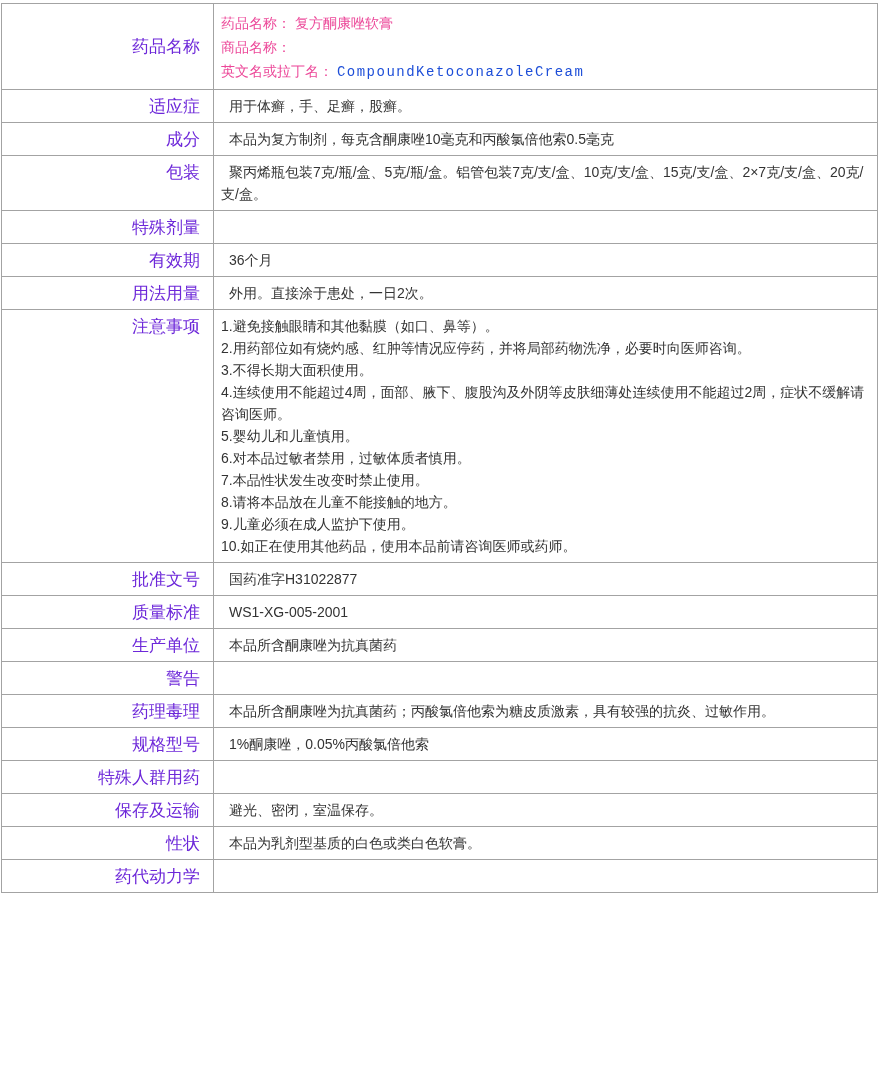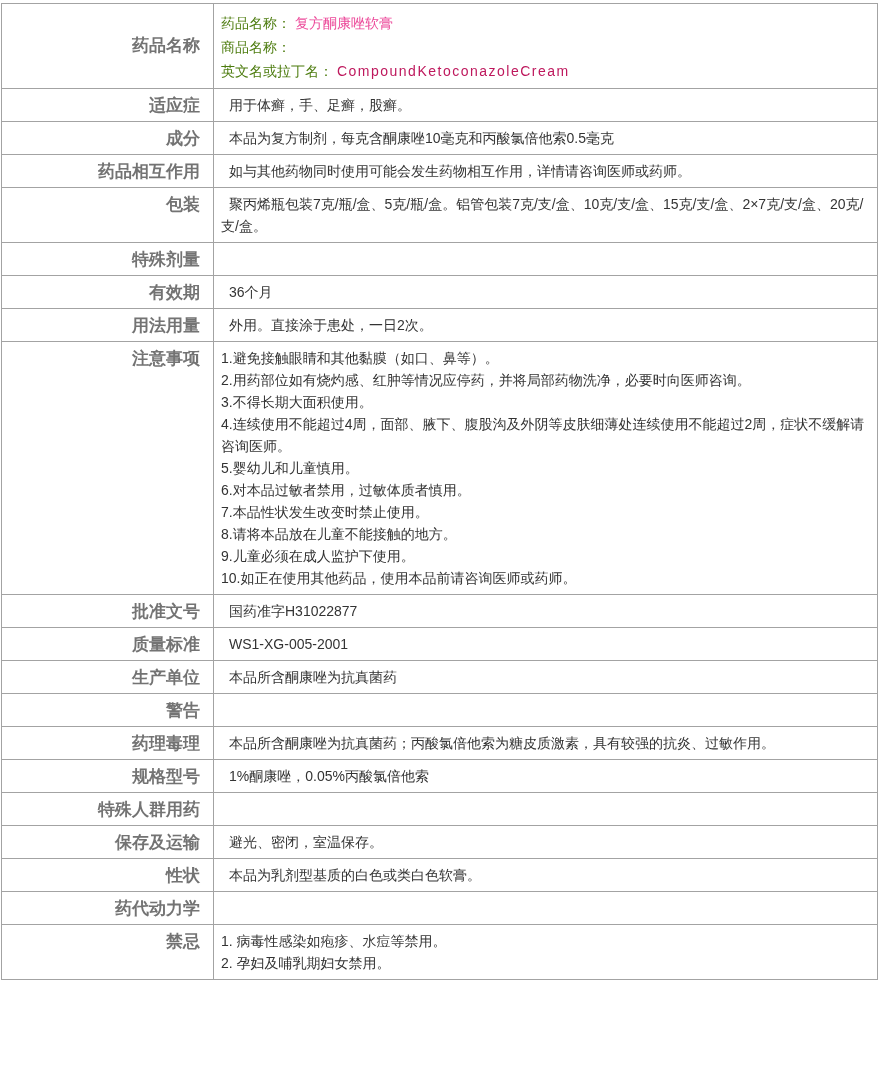--- a/index.html
+++ b/index.html
@@ -24,23 +24,23 @@
     background: #ffffff;
   }
   td {
     border: 1px solid #a3a3a3;
     vertical-align: top;
     overflow: hidden;
   }
   td.label {
     width: 192px;
     text-align: right;
-    font-weight: bold;
+    font-weight: normal;
     font-size: 17px;
-    color: #737373;
+    color: #6d28d9;
     padding: 6px 13px 0 6px;
     line-height: 22px;
   }
   td.value {
     font-size: 14px;
     color: #333333;
     padding: 5px 12px 5px 7px;
     line-height: 22px;
   }
   tr.h-name   { height: 80px; }
@@ -49,30 +49,31 @@
   tr.h-notes  { height: 244px; }
   tr.h-taboo  { height: 50px; }
 
   tr.h-name td.label { vertical-align: middle; padding-top: 0; }
   tr.h-name td.value { line-height: 24px; padding-top: 7px; }
 
   .value.indent { text-indent: 8px; }
 
   .kv-line { white-space: nowrap; }
   .kv-key {
-    color: #4d7c0f;
+    color: #ec4899;
     font-size: 14px;
   }
   .kv-val {
     color: #ec4899;
     font-size: 14px;
   }
   .kv-val.english {
-    color: #be185d;
+    color: #1d4ed8;
     letter-spacing: 1.5px;
+    font-family: Liberation Mono, monospace;
   }
   .list-line { }
 </style>
 </head>
 <body>
 
 <div class="page">
   <table class="drug-table">
     <tbody>
       <tr class="h-name">
@@ -87,24 +88,20 @@
       <tr class="h-single">
         <td class="label">适应症</td>
         <td class="value indent">用于体癣，手、足癣，股癣。</td>
       </tr>
 
       <tr class="h-single">
         <td class="label">成分</td>
         <td class="value indent">本品为复方制剂，每克含酮康唑10毫克和丙酸氯倍他索0.5毫克</td>
       </tr>
 
-      <tr class="h-single">
-        <td class="label">药品相互作用</td>
-        <td class="value indent">如与其他药物同时使用可能会发生药物相互作用，详情请咨询医师或药师。</td>
-      </tr>
 
       <tr class="h-pack">
         <td class="label">包装</td>
         <td class="value indent">聚丙烯瓶包装7克/瓶/盒、5克/瓶/盒。铝管包装7克/支/盒、10克/支/盒、15克/支/盒、2×7克/支/盒、20克/支/盒。</td>
       </tr>
 
       <tr class="h-single">
         <td class="label">特殊剂量</td>
         <td class="value indent"></td>
       </tr>
@@ -178,22 +175,15 @@
       <tr class="h-single">
         <td class="label">性状</td>
         <td class="value indent">本品为乳剂型基质的白色或类白色软膏。</td>
       </tr>
 
       <tr class="h-single">
         <td class="label">药代动力学</td>
         <td class="value indent"></td>
       </tr>
 
-      <tr class="h-taboo">
-        <td class="label">禁忌</td>
-        <td class="value">
-          <div class="list-line">1. 病毒性感染如疱疹、水痘等禁用。</div>
-          <div class="list-line">2. 孕妇及哺乳期妇女禁用。</div>
-        </td>
-      </tr>
     </tbody>
   </table>
 </div>
 
 </body></html>

